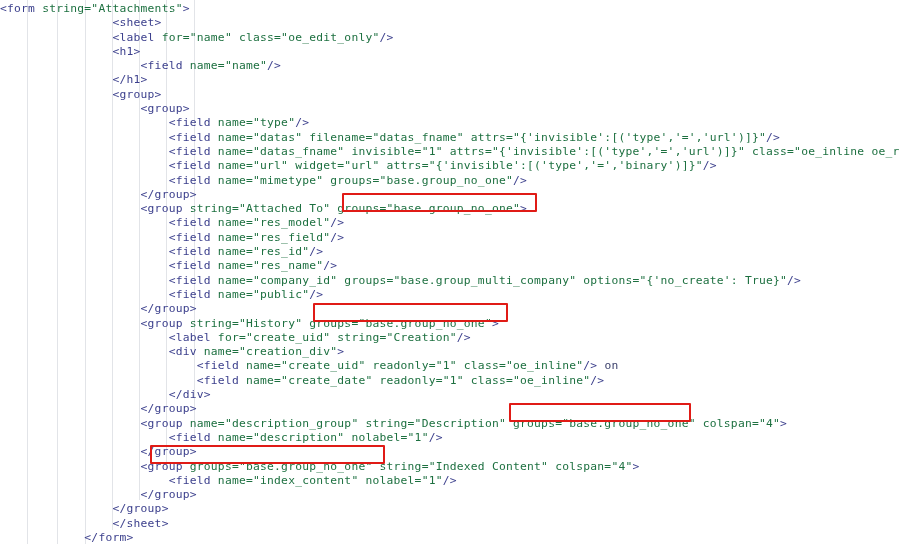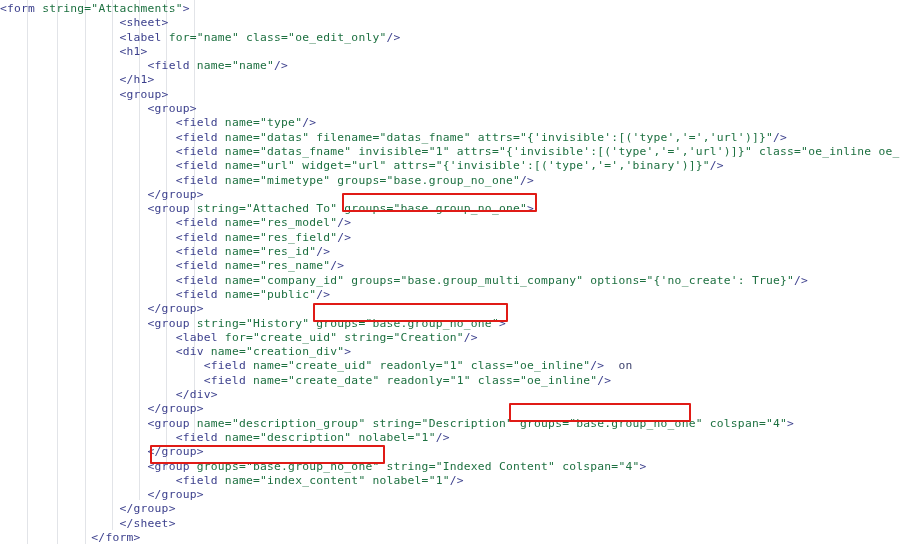--- a/index.html
+++ b/index.html
@@ -52,21 +52,21 @@
 
   .line {
     position: relative;
     height: 14.3px;
     white-space: pre;
   }
 
   
   .t-tag      { color: #3b3f8c; }
   .t-green    { color: #1d7040; }
-  .t-plain    { color: #3a3f6b; margin-left: 7px; }
+  .t-plain    { color: #3a3f6b; }
 
   
   .hl-box {
     position: absolute;
     border: 2px solid #e01b16;
     border-radius: 1px;
     box-sizing: border-box;
     pointer-events: none;
     background: transparent;
   }

